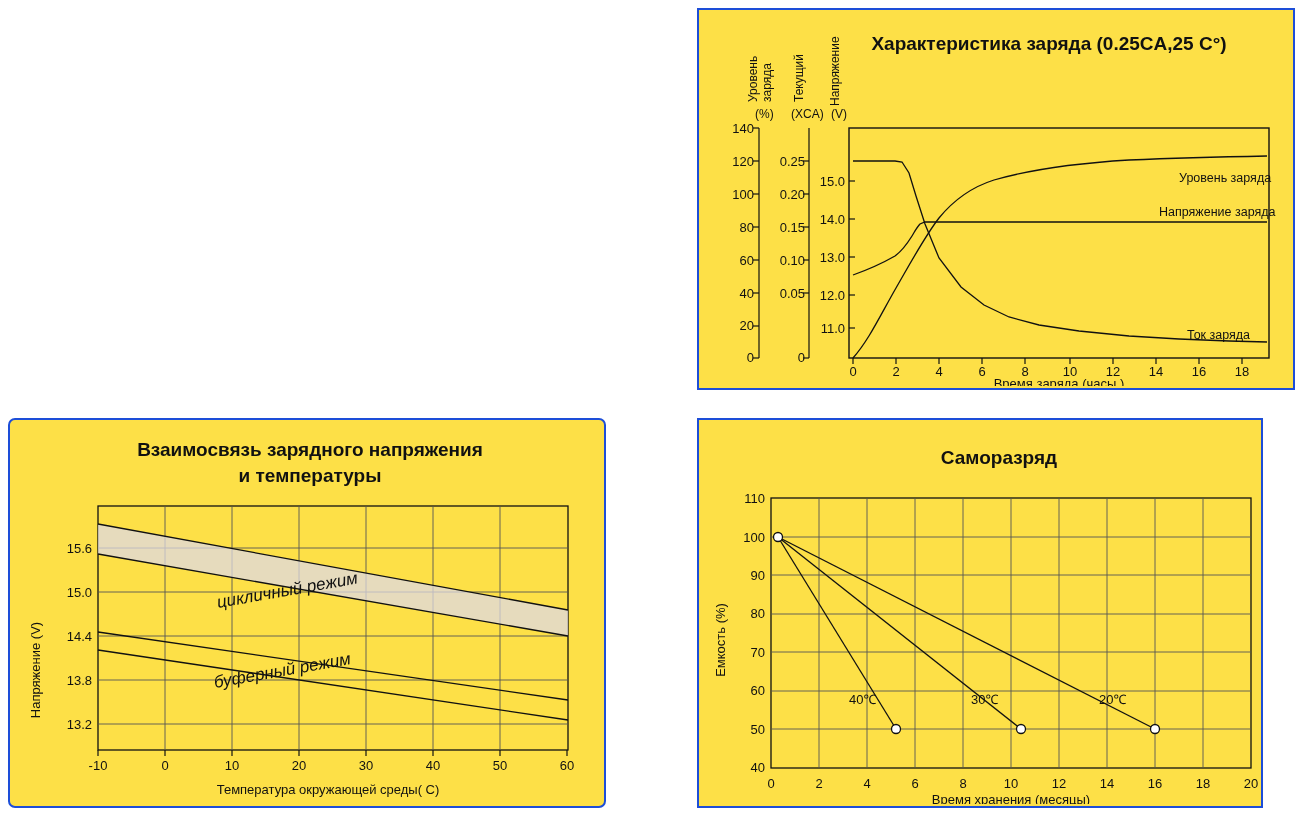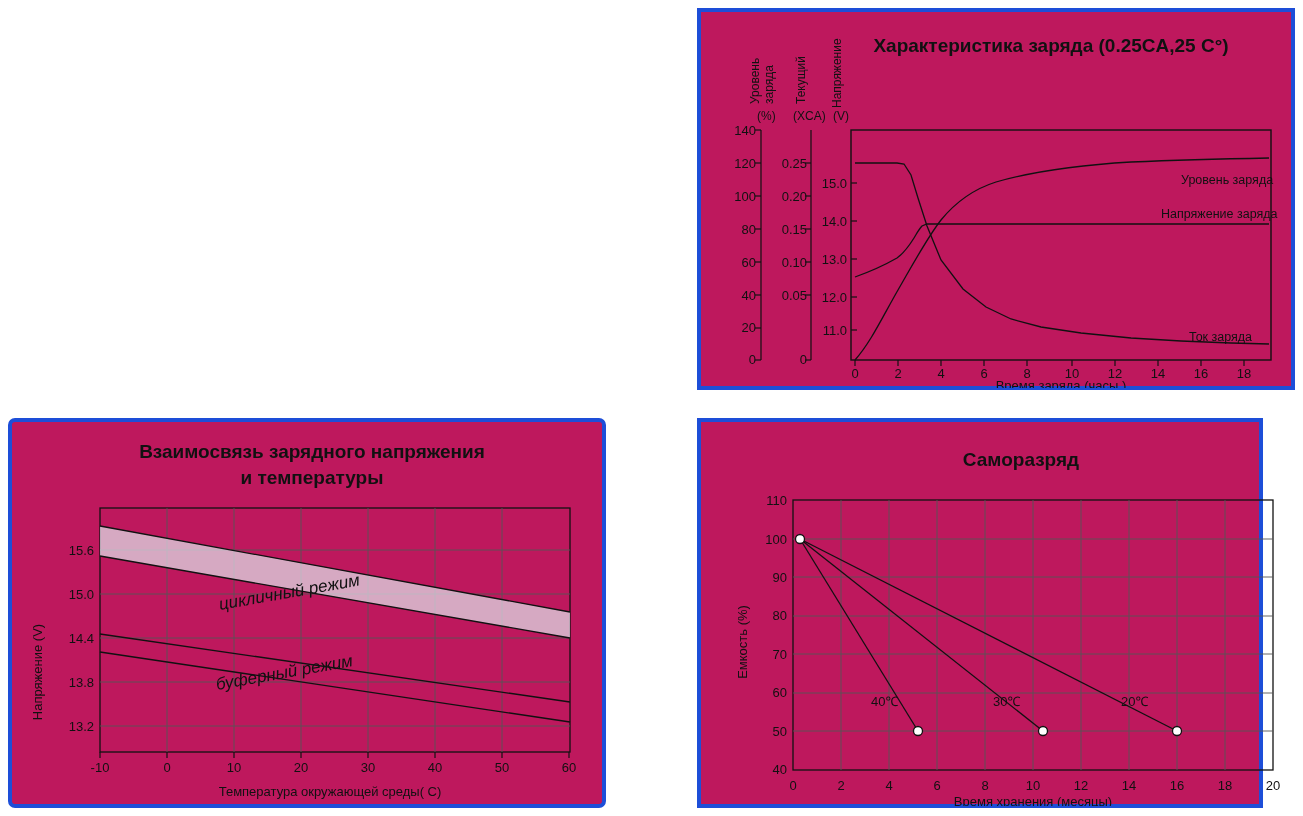--- a/index.html
+++ b/index.html
@@ -1,17 +1,17 @@
 <!DOCTYPE html>
 <html><head>
 <meta charset="utf-8">
 <style>
   html,body{margin:0;padding:0;background:#ffffff;}
   body{width:1303px;height:816px;position:relative;font-family:"Liberation Sans",sans-serif;color:#111;}
-  .panel{position:absolute;border:4px solid #1d4ed8;background:#be185d;box-sizing:border-box;}
+  .panel{position:absolute;border:2px solid #1d4ed8;background:#fde047;box-sizing:border-box;}
   svg{display:block;}
   text{font-family:"Liberation Sans",sans-serif;fill:#111;}
   .tick{font-size:13px;}
 </style>
 </head>
 <body>
 
 <div class="panel" style="left:697px;top:8px;width:598px;height:382px;">
   <svg width="592" height="376" viewBox="0 0 592 376">
 
@@ -198,21 +198,21 @@
         <line x1="423" y1="330" x2="423" y2="336"></line>
       <line x1="490" y1="330" x2="490" y2="336"></line>
         <line x1="557" y1="330" x2="557" y2="336"></line>
     </g>
 
     <text transform="translate(30,250) rotate(-90)" font-size="13" text-anchor="middle">Напряжение (V)</text>
     <text x="318" y="374" text-anchor="middle" font-size="13">Температура окружающей среды( C)</text>
   </svg>
 </div>
 
-<div class="panel" style="left:697px;top:418px;width:566px;height:390px;padding-left:20px;">
+<div class="panel" style="left:697px;top:418px;width:566px;height:390px;">
   <svg width="592" height="384" viewBox="0 0 592 384">
     <text x="300" y="44" text-anchor="middle" font-size="19" font-weight="bold" fill="#a01b1b">Саморазряд</text>
 
     <rect x="72" y="78" width="480" height="270" fill="none" stroke="#111" stroke-width="1.3"></rect>
 
     <g stroke="#555" stroke-width="0.9">
       <line x1="120" y1="78" x2="120" y2="348"></line>
         <line x1="168" y1="78" x2="168" y2="348"></line>
       <line x1="216" y1="78" x2="216" y2="348"></line>
         <line x1="264" y1="78" x2="264" y2="348"></line>

